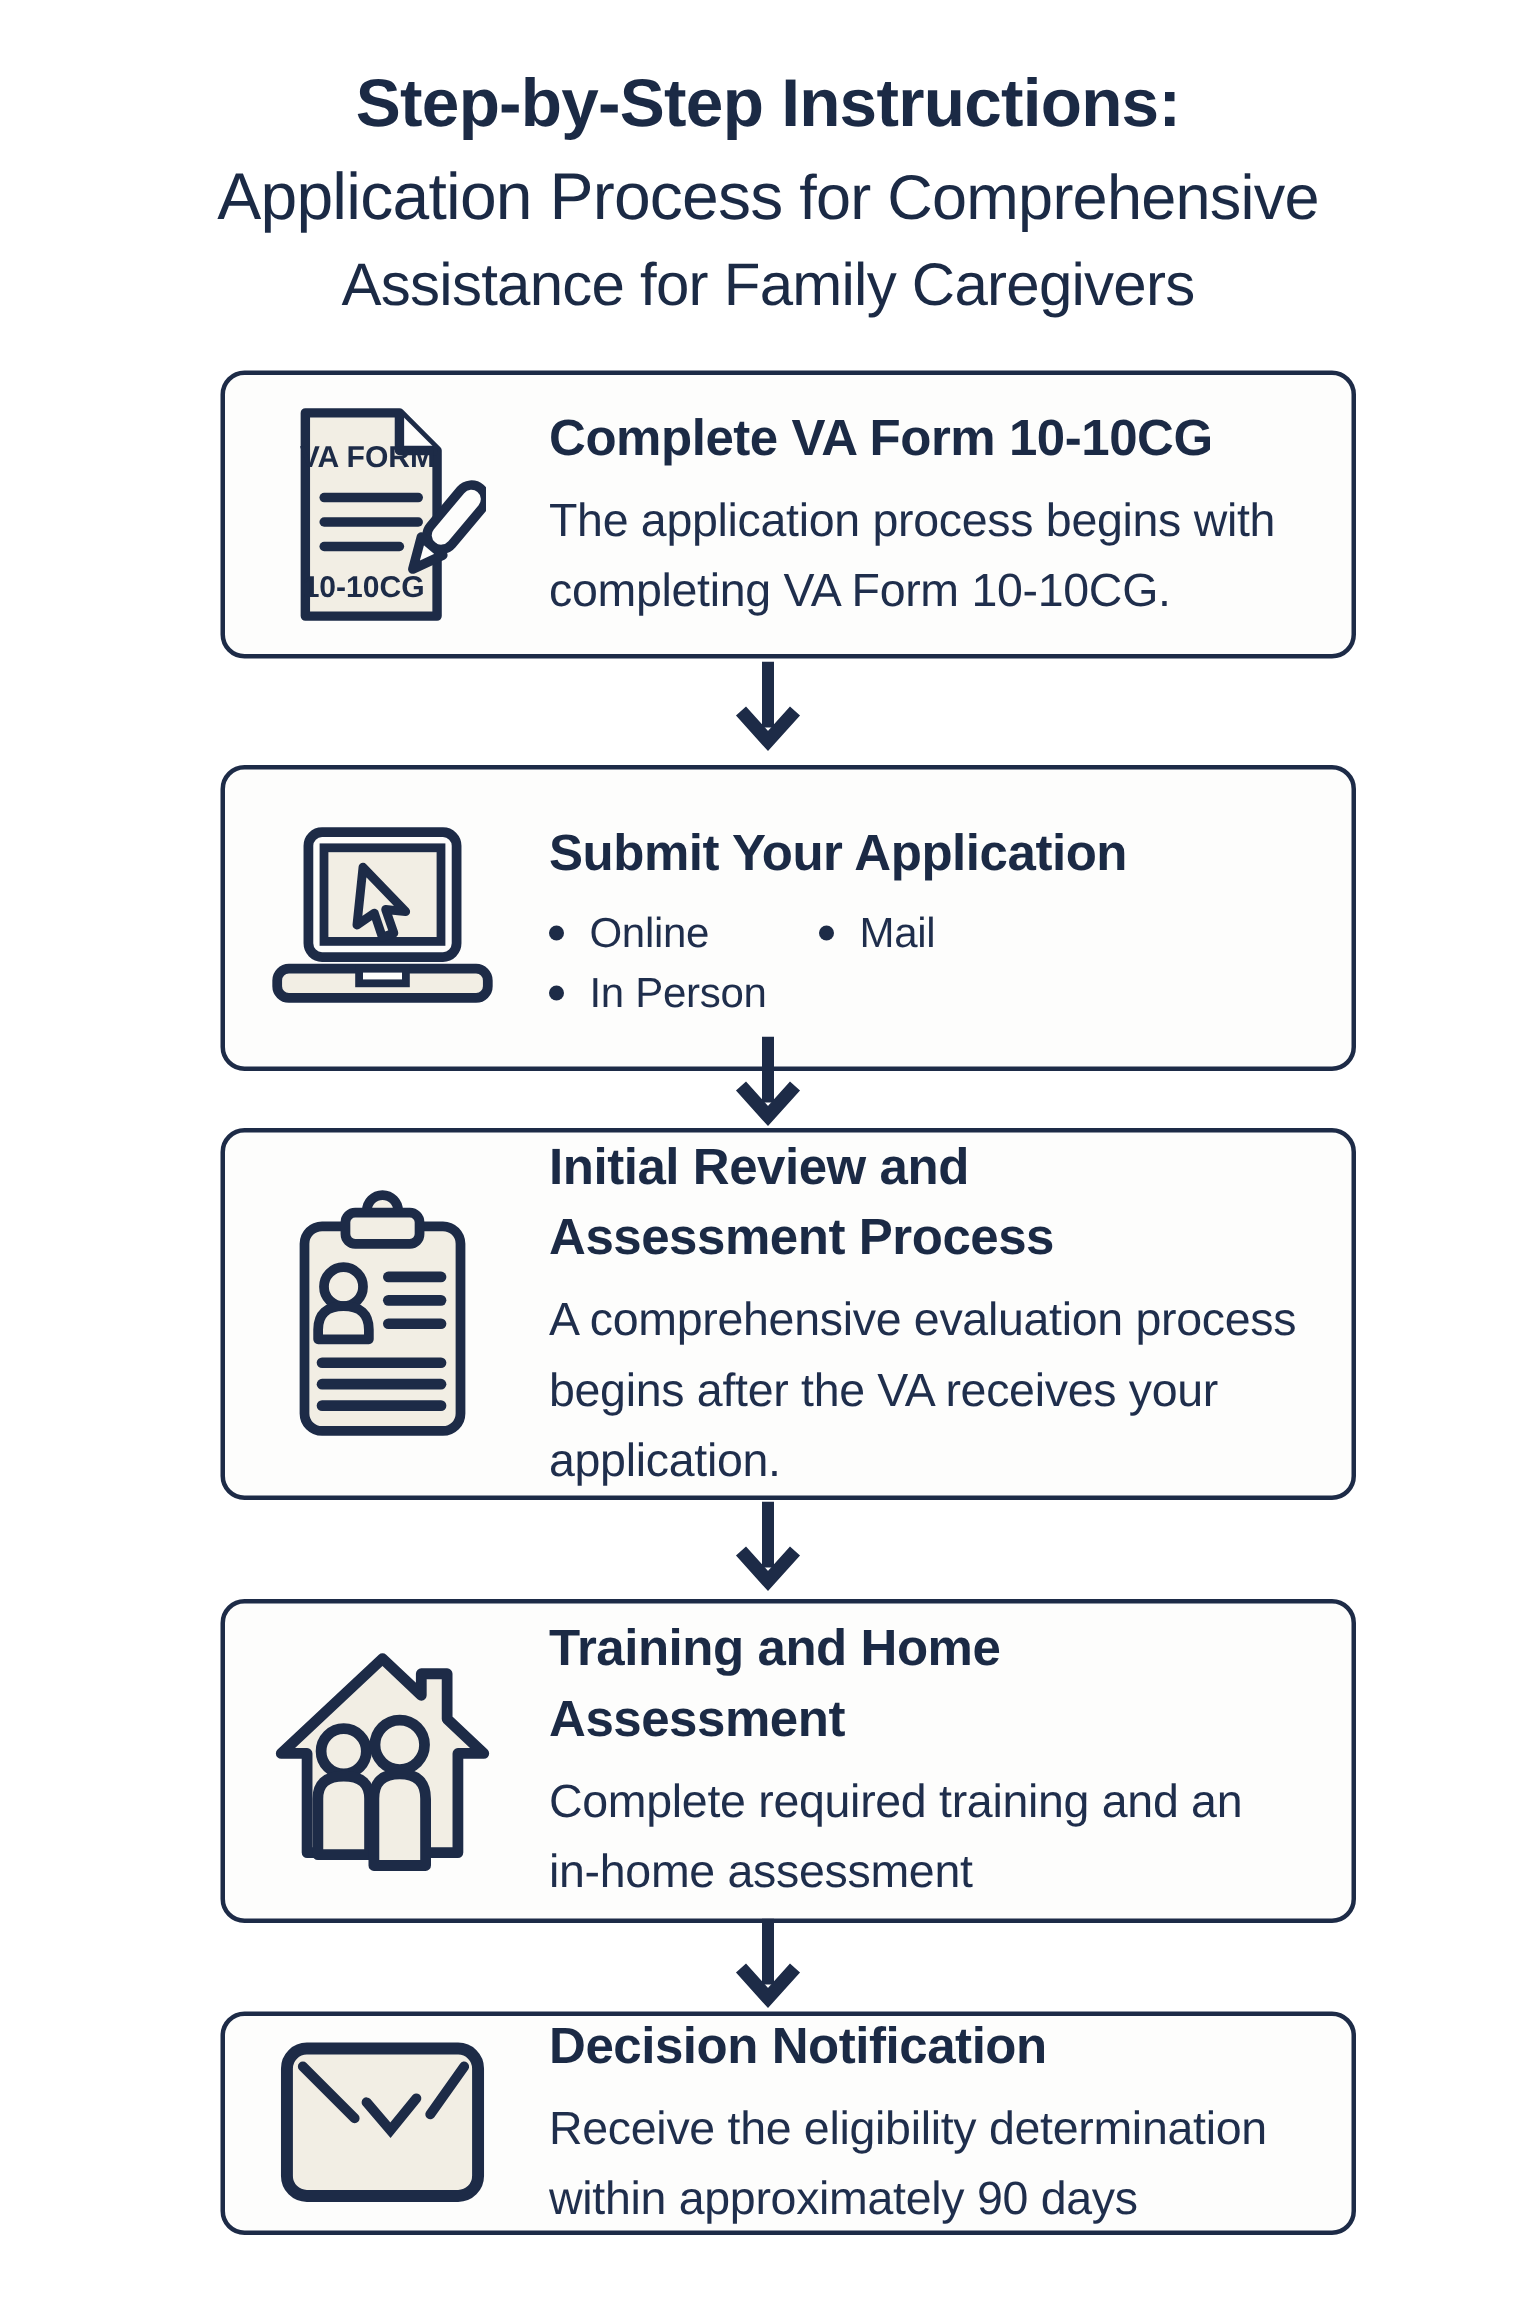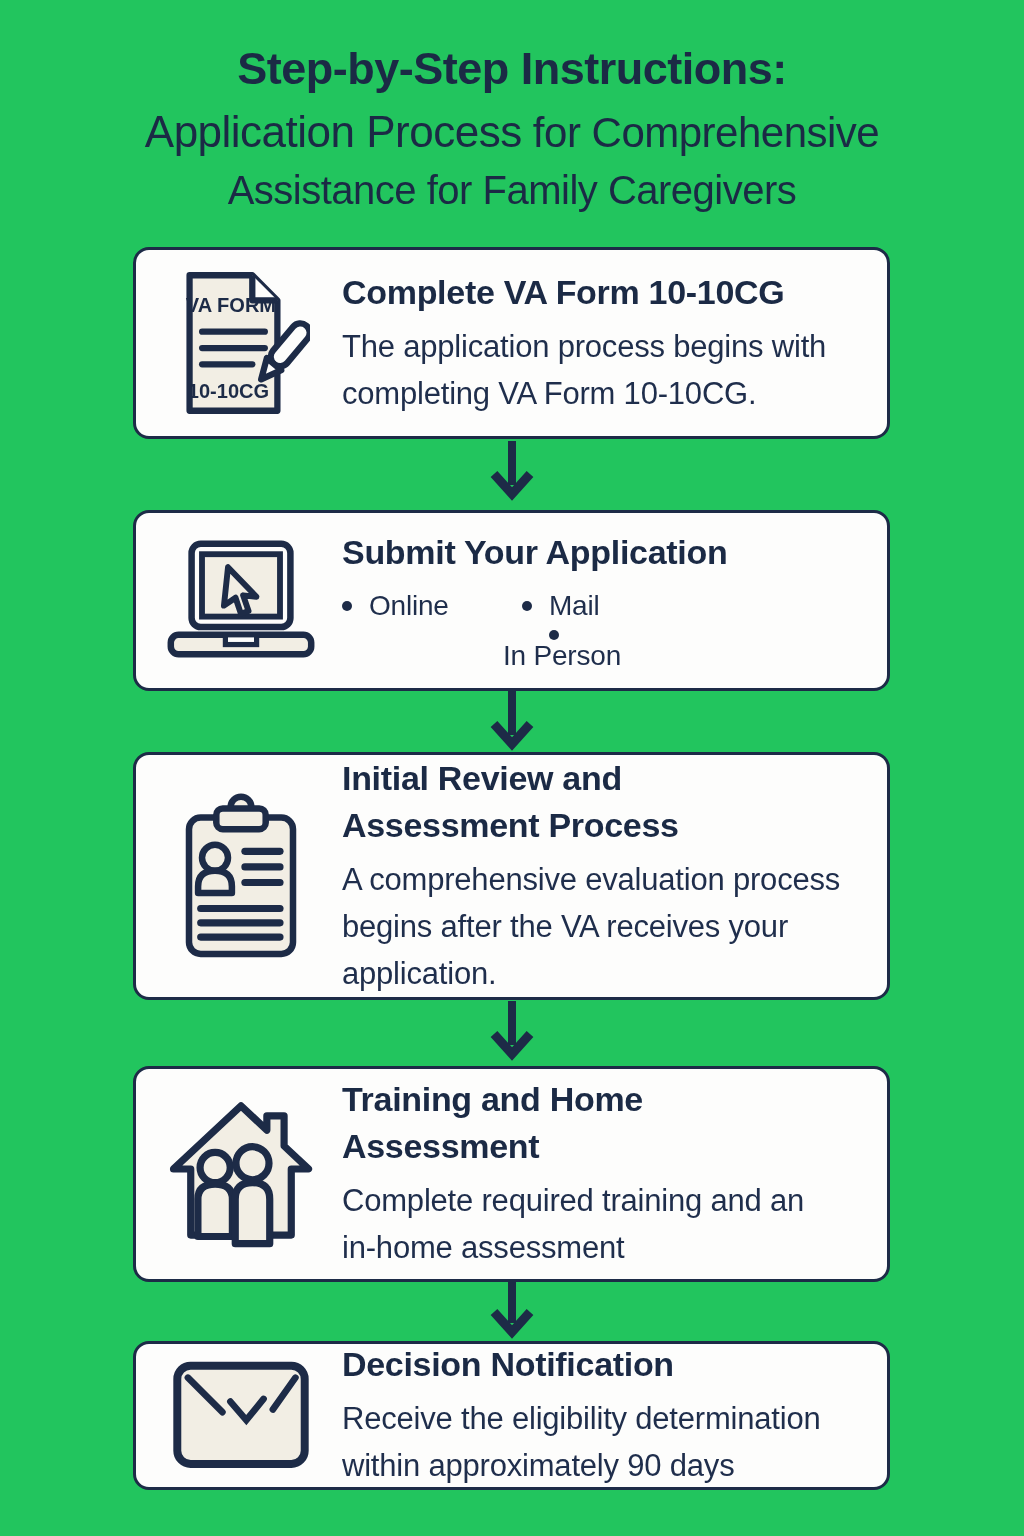--- a/index.html
+++ b/index.html
@@ -1,52 +1,52 @@
 <!DOCTYPE html>
 <html><head>
 <meta charset="utf-8">
 <style>
   * { margin:0; padding:0; box-sizing:border-box; }
   html,body { background:#e9e8e6; }
   body { font-family:"Liberation Sans","DejaVu Sans",sans-serif; }
   .canvas {
     position:relative; width:1024px; height:1536px;
-    background:#22c55e; overflow:hidden; margin:0 auto;
+    background:#ffffff; overflow:hidden; margin:0 auto;
     color:#1d2b47;
   }
   
   .title-block { position:absolute; top:40px; left:0; width:100%; text-align:center; color:#1b2a45; }
   .t1 { font-size:45px; font-weight:700; letter-spacing:-0.5px; line-height:1.3; }
   .t2 { font-size:42px; font-weight:400; letter-spacing:-0.5px; line-height:1.3; margin-top:4px; white-space:nowrap; }
   .t2 .bold { font-weight:400; font-size:44px; }
   .t3 { font-size:40px; font-weight:400; letter-spacing:-0.5px; line-height:1.3; margin-top:4px; }
   
   .step {
-    position:absolute; left:133px; width:757px;
+    position:absolute; left:147px; width:757px;
     background:#fdfdfc; border:3px solid #1d2b47; border-radius:16px;
-    display:flex; align-items:center; padding:0 6px 0 26px; gap:22px;
+    display:flex; align-items:center; padding:0 6px 0 26px; gap:32px;
   }
   #step1 { top:247px; height:192px; }
-  #step2 { top:510px; height:181px; }
+  #step2 { top:510px; height:204px; }
   #step3 { top:752px; height:248px; }
   #step4 { top:1066px; height:216px; }
   #step5 { top:1341px; height:149px; }
   .icon-wrap { width:158px; min-width:158px; display:flex; justify-content:center; align-items:center; }
   .step-text { flex:1; padding-right:4px; }
   .step-title { font-size:34px; font-weight:700; color:#1b2a45; line-height:1.38; letter-spacing:-0.3px; }
   #step3 .step-title { max-width:430px; }
   #step4 .step-title { max-width:430px; }
   .step-desc { font-size:31px; font-weight:400; color:#1f2e4c; line-height:1.52; margin-top:7px; letter-spacing:-0.2px; }
   #step4 .step-desc { max-width:470px; }
   
   .bullets { display:flex; flex-wrap:wrap; width:440px; margin-top:14px; row-gap:8px; }
   .bullet { display:flex; align-items:center; font-size:28px; color:#1f2e4c; letter-spacing:-0.2px; }
   .bullet .dot { width:10px; height:10px; border-radius:50%; background:#1d2b47; margin-right:17px; flex-shrink:0; }
   .bullet.b1 { width:180px; }
-  .bullet.b3 { flex-basis:100%;flex-direction:column; }
+  .bullet.b3 { flex-basis:100%; }
   
   .arrow { position:absolute; left:481px; width:62px; height:60px; }
 </style>
 </head>
 <body>
 
 <div class="canvas">
 
   <div class="title-block">
     <div class="t1">Step-by-Step Instructions:</div>

